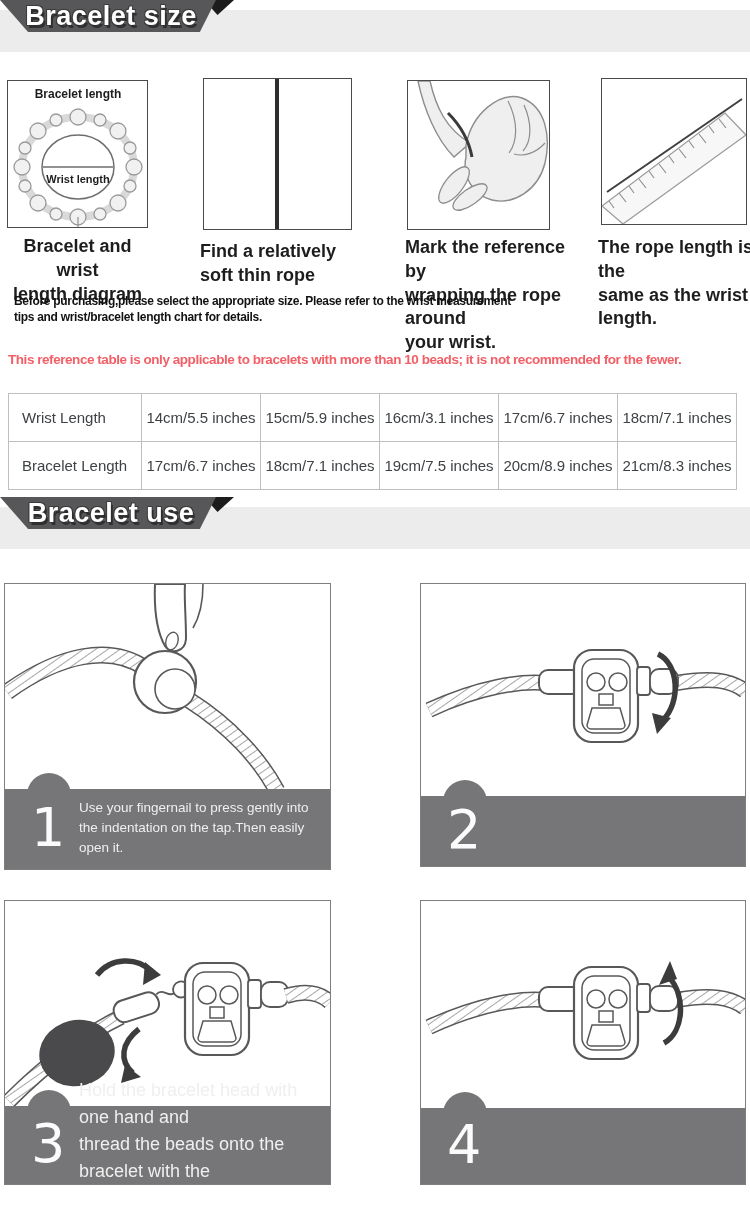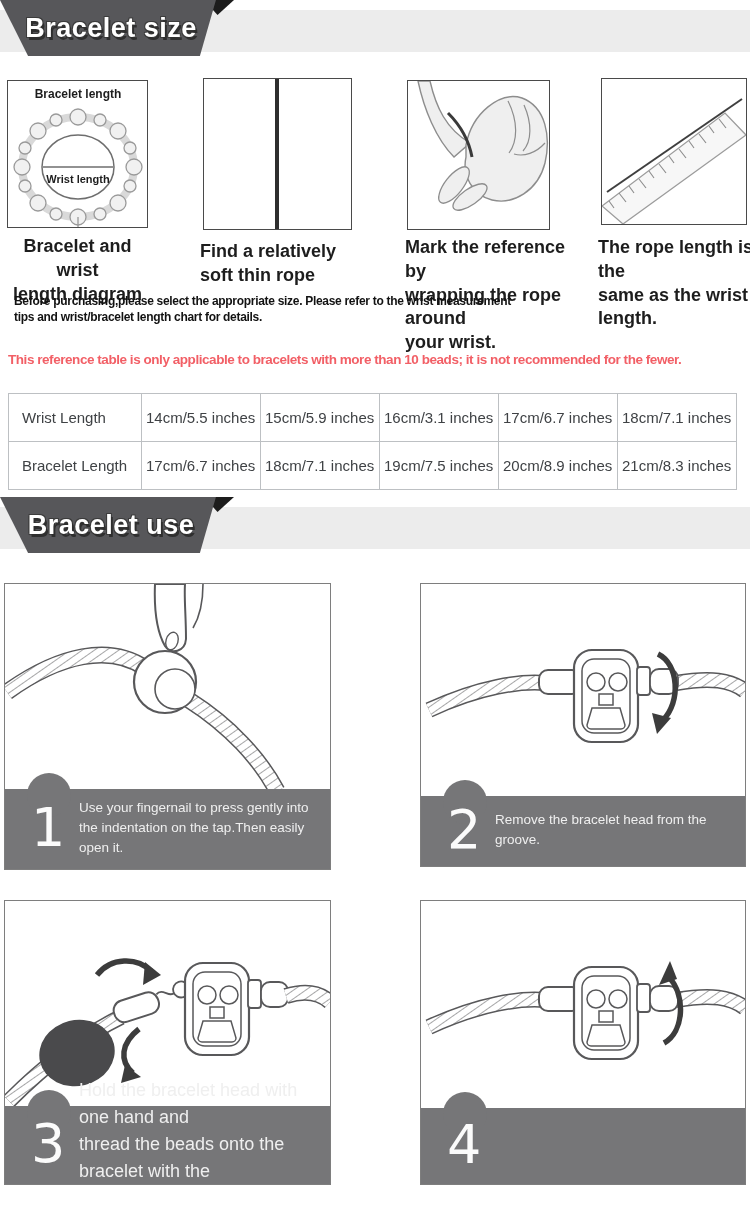--- a/index.html
+++ b/index.html
@@ -3,42 +3,42 @@
 <meta charset="utf-8">
 <style>
   html,body{margin:0;padding:0;}
   body{width:750px;height:1213px;background:#fff;font-family:"Liberation Sans",sans-serif;overflow:hidden;}
   .page{position:relative;width:750px;height:1213px;background:#fff;}
 
   
   .strip{position:absolute;left:0;width:750px;height:42px;background:var(--strip-gray);}
   .fold{position:absolute;width:30px;height:15px;background:var(--fold-dark);
         clip-path:polygon(0 0,100% 0,45% 100%);}
-  .ribbon{position:absolute;left:0;width:236px;height:56px;background:var(--ribbon-gray);
+  .ribbon{position:absolute;left:0;width:236px;height:32px;background:var(--ribbon-gray);
           clip-path:polygon(0 0,91.5% 0,84.7% 100%,11.9% 100%);
           display:flex;align-items:center;}
   .ribbon span{display:block;width:100%;text-align:center;padding-right:14px;
           font-size:27px;font-weight:bold;color:#fff;letter-spacing:.5px;
           text-shadow:2px 3px 0 rgba(45,45,45,.95),-1px -1px 0 #3c3c3c,1px -1px 0 #3c3c3c,-1px 1px 0 #3c3c3c;}
 
   
   .figbox{position:absolute;background:#fff;border:1px solid #4a4a4a;box-sizing:border-box;}
   .figcap{position:absolute;font-size:18px;font-weight:bold;color:var(--ink);line-height:1.32;white-space:pre-line;}
   .figcap.center{text-align:center;}
 
   
   .lead{position:absolute;left:14px;top:294px;width:730px;font-size:12px;font-weight:bold;
         color:#121212;line-height:1.32;letter-spacing:-0.3px;white-space:pre-line;}
   .warning{position:absolute;left:8px;top:352px;font-size:13.5px;font-weight:bold;
         color:var(--warning-red);letter-spacing:-0.45px;white-space:nowrap;}
 
   
   table.size{position:absolute;left:8px;top:393px;width:729px;border-collapse:collapse;
         font-size:15px;color:var(--table-text);table-layout:fixed;}
-  table.size td{border:1px solid var(--table-border);height:47px;text-align:left;
+  table.size td{border:1px solid var(--table-border);height:47px;text-align:center;
         padding:0 4px;background:#fff;}
   table.size td.rowlabel{text-align:left;padding-left:13px;}
 
   
   .panel{position:absolute;background:#fff;border:1px solid #7e7e7e;box-sizing:border-box;overflow:hidden;}
   .panel svg.illus{display:block;}
   .stepbar{position:absolute;left:0;right:0;bottom:0;background:var(--bar-gray);
         display:flex;align-items:center;box-sizing:border-box;
         padding:6px 12px 8px 74px;}
   .bump{position:absolute;left:22px;top:-16px;width:44px;height:44px;border-radius:50%;
@@ -215,22 +215,20 @@
       <circle cx="171" cy="98" r="7.5" fill="#fff" stroke="#58585a" stroke-width="1.6"></circle>
       <use href="#clasp-shape" transform="translate(185,112)"></use>
       <rect x="216" y="83" width="13" height="28" rx="3" fill="#fff" stroke="#58585a" stroke-width="1.8"></rect>
       <rect x="229" y="85" width="28" height="25" rx="9" fill="#fff" stroke="#58585a" stroke-width="1.8"></rect>
       <path d="M237,70 C258,80 260,118 242,136" fill="none" stroke="#3c3c3c" stroke-width="5.5"></path>
       <polygon points="231,129 250,134 236,150" fill="#3c3c3c"></polygon>
     </svg>
     <div class="stepbar" style="height:70px">
       <div class="bump"></div>
       <div class="stepnum">2</div>
-      <div class="steptext">Remove the bracelet head from the
-groove.</div>
     </div>
   </div>
 
   <div class="panel" style="left:4px;top:900px;width:327px;height:285px">
     <svg class="illus" viewBox="0 0 325 207" width="325" height="207">
       <path d="M4,200 C40,164 75,136 116,116" fill="none" stroke="#58585a" stroke-width="16"></path>
       <path d="M4,200 C40,164 75,136 116,116" fill="none" stroke="url(#hatch)" stroke-width="13"></path>
       <ellipse cx="72" cy="152" rx="38" ry="33" transform="rotate(-14 72 152)" fill="#4a4a4c"></ellipse>
       <g transform="translate(138,104) rotate(-18)">
         <rect x="-30" y="-11" width="46" height="22" rx="10" fill="#fff" stroke="#58585a" stroke-width="2"></rect>

